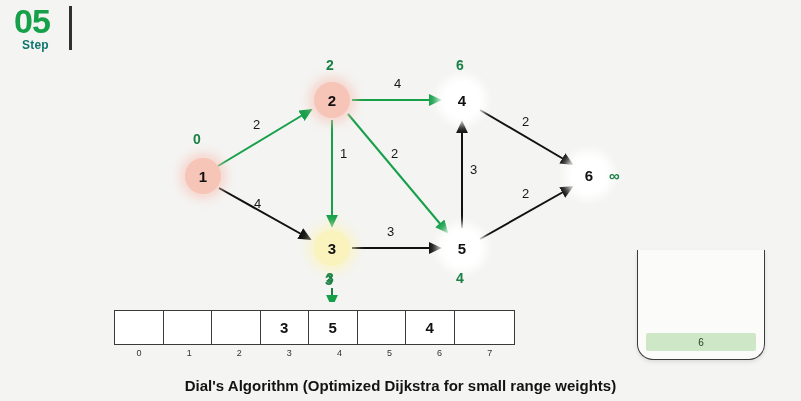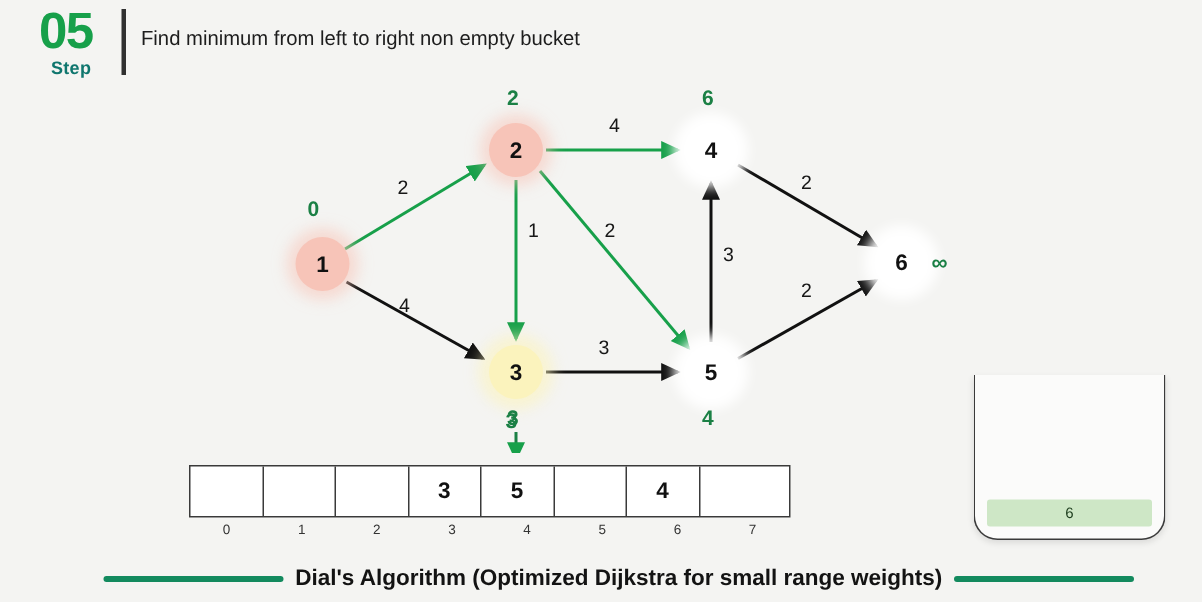--- a/index.html
+++ b/index.html
@@ -3,21 +3,21 @@
 <meta charset="utf-8">
 <style>
   html,body{margin:0;padding:0;}
   body{
     width:801px;height:401px;
     background:#f4f4f2;
     font-family:"Liberation Sans", sans-serif;
     overflow:hidden;
     position:relative;
   }
-  .stage{position:absolute;inset:0;margin-left:12px;}
+  .stage{position:absolute;inset:0;}
 
   
   .header{position:absolute;left:0;top:0;width:801px;height:58px;}
   .step-num{
     position:absolute;left:14px;top:4px;
     font-size:34px;font-weight:bold;color:#17a04a;
     letter-spacing:-1px;line-height:34px;
   }
   .step-word{
     position:absolute;left:22px;top:38px;
@@ -90,35 +90,34 @@
   .jar-item{
     position:absolute;left:8px;right:8px;bottom:8px;height:18px;
     background:#cee7c6;border-radius:2px;
     display:flex;align-items:center;justify-content:center;
     font-size:10px;color:#1d3d1d;
   }
 
   
   .footer{
     position:absolute;left:0;top:370px;width:801px;height:31px;
-    display:flex;align-items:center;justify-content:center;gap:8px;
+    display:flex;align-items:center;justify-content:center;gap:8px;flex-direction:column;
   }
   .fline{height:4px;width:120px;background:#138a5e;border-radius:2px;}
   .ftext{font-size:15px;font-weight:bold;color:#131313;white-space:nowrap;}
 </style>
 </head>
 <body>
 
 <div class="stage">
 
   <div class="header">
     <div class="step-num">05</div>
     <div class="step-word">Step</div>
     <div class="header-rule"></div>
-    <div class="header-title">Find minimum from left to right non empty bucket</div>
   </div>
 
   <div class="graph">
 
     <svg width="640" height="250">
       <defs>
         <marker id="ahG" markerWidth="7" markerHeight="7" refX="5.6" refY="3" orient="auto">
           <path d="M0,0 L6.5,3 L0,6 z" fill="#17a04a"></path>
         </marker>
         <marker id="ahK" markerWidth="7" markerHeight="7" refX="5.6" refY="3" orient="auto">

